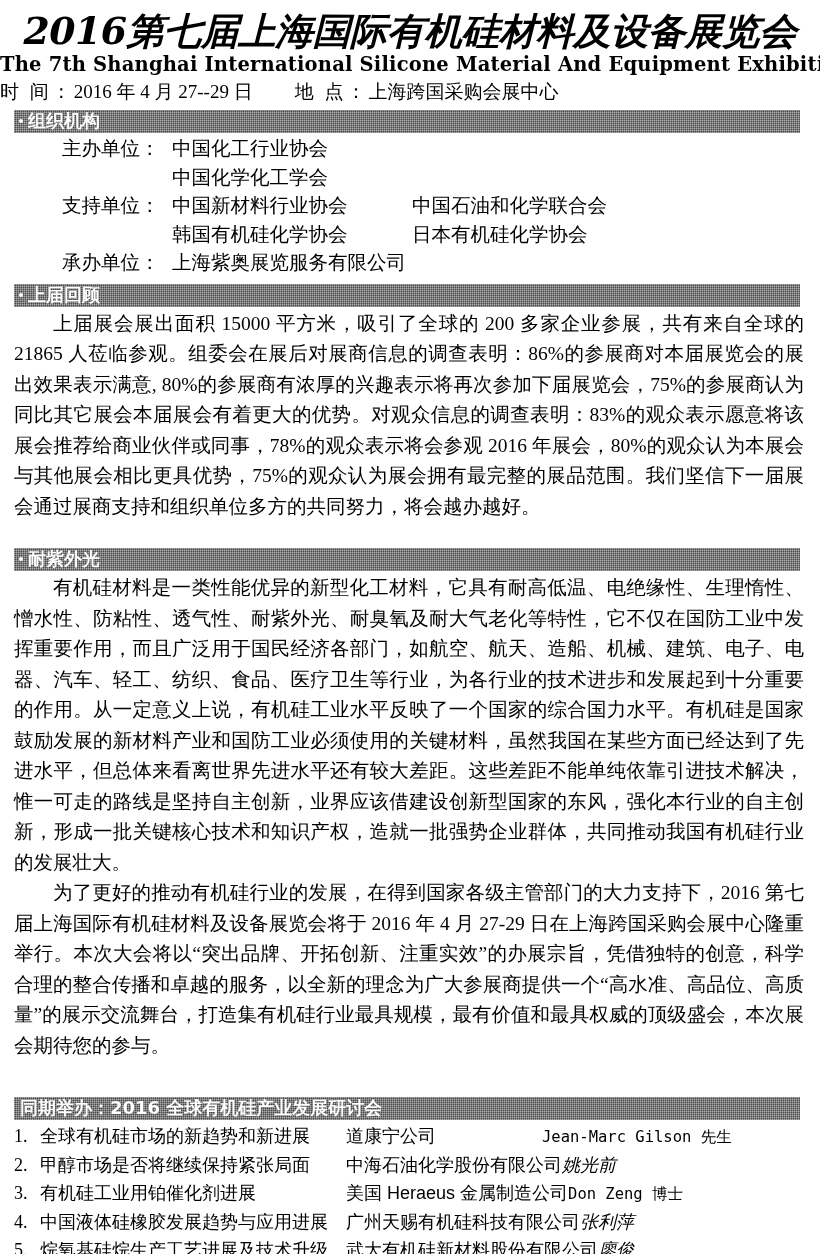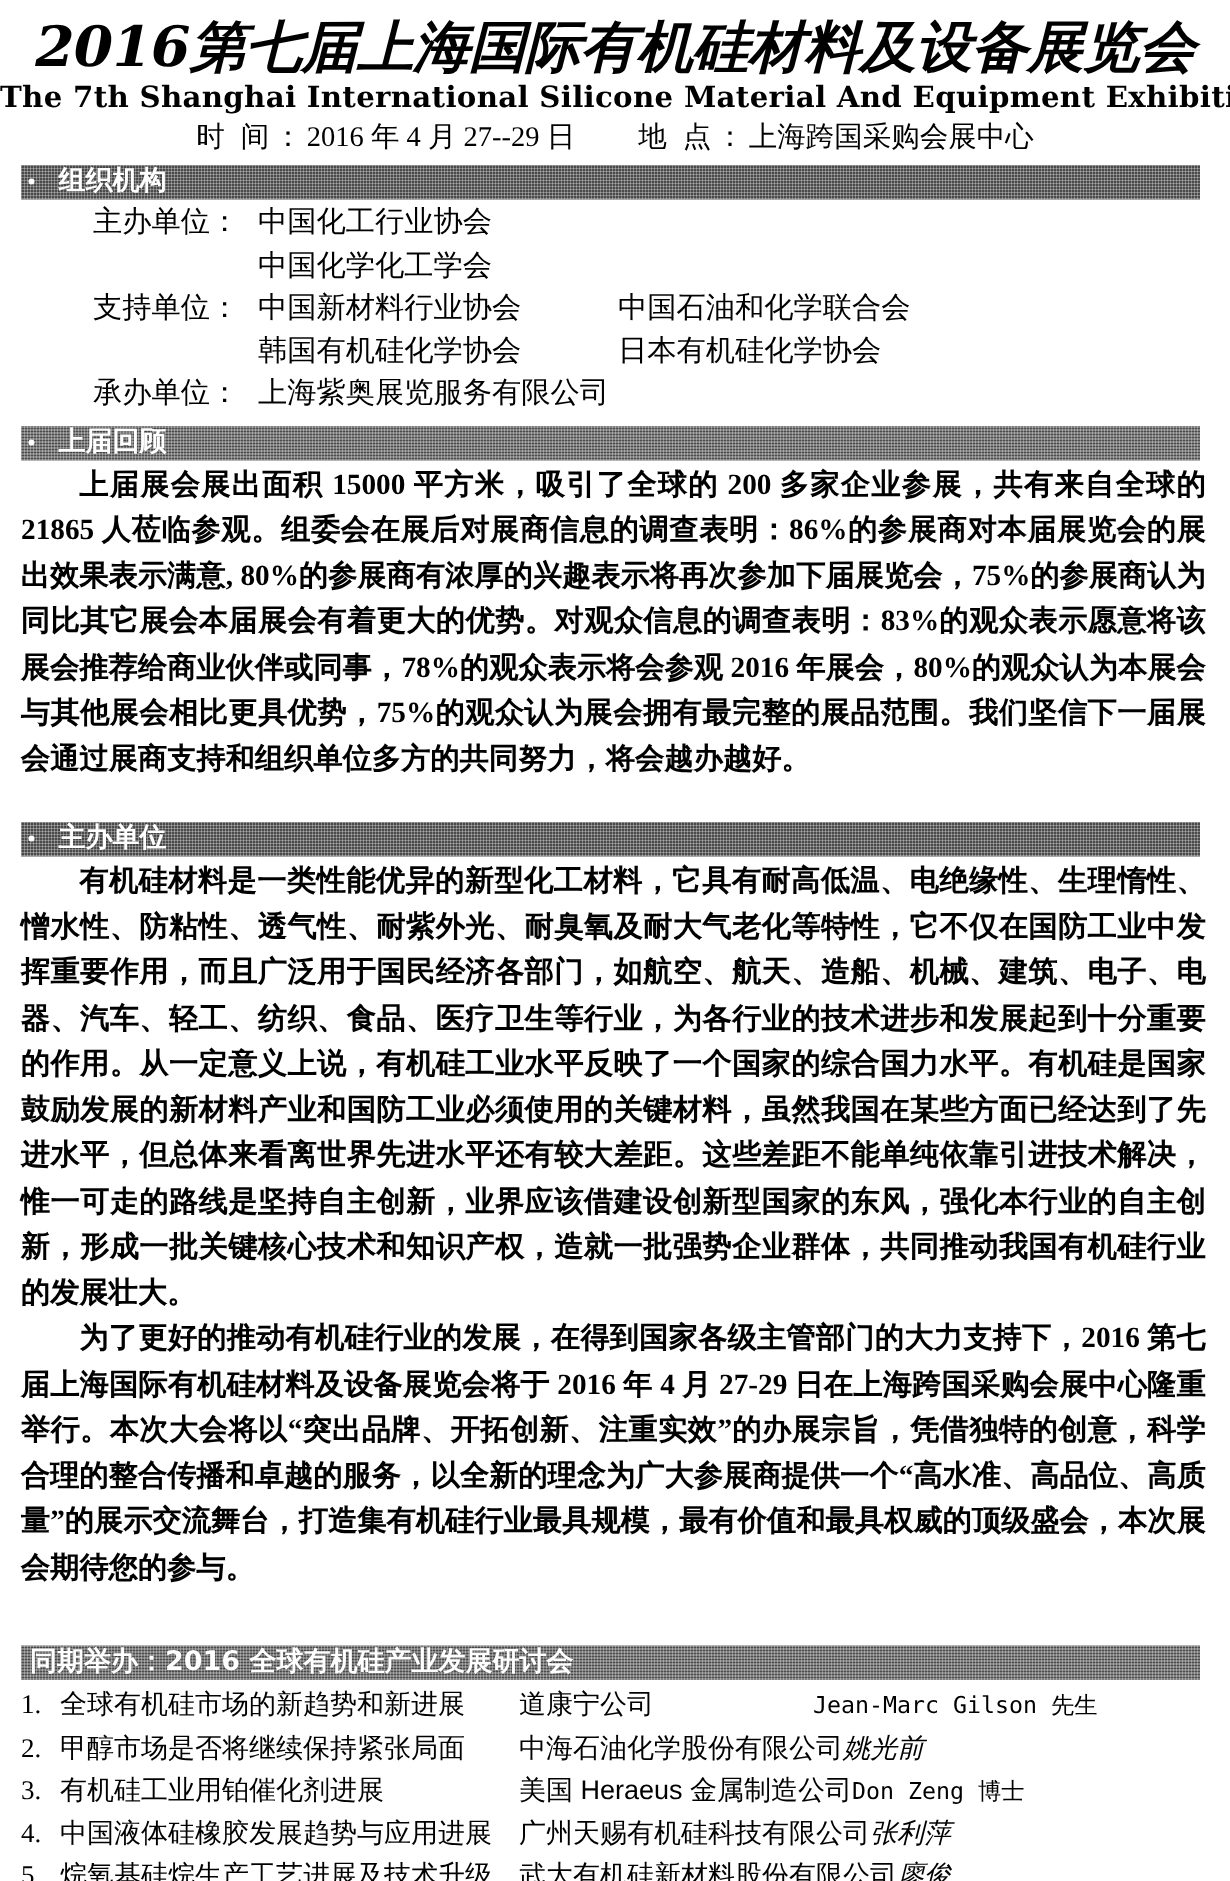--- a/index.html
+++ b/index.html
@@ -42,21 +42,21 @@
     font-size: 19.5px;
     line-height: 22px;
     text-align: center;
     letter-spacing: 0.2px;
     white-space: nowrap;
     margin-top: 2px;
   }
   .meta-line {
     font-size: 19px;
     line-height: 24px;
-    text-align: center;
+    text-align: left;
     margin-top: 4px;
     white-space: nowrap;
     font-family: "Liberation Serif", serif;
   }
   .meta-line .gap { display:inline-block; width: 42px; }
   .sp { letter-spacing: 3px; }
 
   
   .bar {
     position: relative;
@@ -84,33 +84,33 @@
   }
   .bar .bullet {
     position: absolute;
     left: 5px;
     top: 9px;
     width: 4px;
     height: 4px;
     background: #ffffff;
     border-radius: 50%;
   }
-  .bar.with-bullet .bar-text { left: 25px; }
+  .bar.with-bullet .bar-text { left: 14px; }
 
   
   .body-txt {
     font-size: 19.5px;
     line-height: 30.5px;
     text-align: justify;
     text-justify: inter-ideograph;
     margin: 0 16px 0 14px;
     font-family: "Liberation Serif", "DejaVu Serif", serif;
   }
   .body-txt p { margin: 0; }
-  .indent { text-indent: 2em; font-weight: bold; }
+  .indent { text-indent: 2em; }
 
   
   .org {
     font-size: 19.5px;
     line-height: 28.5px;
     margin: 1px 0 0 14px;
     font-family: "Liberation Serif", "DejaVu Serif", serif;
   }
   .org-row { display: flex; white-space: nowrap; }
   .org-label { width: 110px; flex: 0 0 110px; margin-left: 48px; }
@@ -180,21 +180,21 @@
     <span class="bar-text">上届回顾</span>
   </div>
   <div class="body-txt">
     <p class="indent">上届展会展出面积 15000 平方米，吸引了全球的 200 多家企业参展，共有来自全球的 21865 人莅临参观。组委会在展后对展商信息的调查表明：86%的参展商对本届展览会的展出效果表示满意, 80%的参展商有浓厚的兴趣表示将再次参加下届展览会，75%的参展商认为同比其它展会本届展会有着更大的优势。对观众信息的调查表明：83%的观众表示愿意将该展会推荐给商业伙伴或同事，78%的观众表示将会参观 2016 年展会，80%的观众认为本展会与其他展会相比更具优势，75%的观众认为展会拥有最完整的展品范围。我们坚信下一届展会通过展商支持和组织单位多方的共同努力，将会越办越好。</p>
   </div>
 
   <div class="spacer-md"></div>
 
   <div class="bar with-bullet">
     <span class="bullet"></span>
-    <span class="bar-text">主办单位</span>
+    <span class="bar-text">耐紫外光</span>
   </div>
   <div class="body-txt">
     <p class="indent">有机硅材料是一类性能优异的新型化工材料，它具有耐高低温、电绝缘性、生理惰性、憎水性、防粘性、透气性、耐紫外光、耐臭氧及耐大气老化等特性，它不仅在国防工业中发挥重要作用，而且广泛用于国民经济各部门，如航空、航天、造船、机械、建筑、电子、电器、汽车、轻工、纺织、食品、医疗卫生等行业，为各行业的技术进步和发展起到十分重要的作用。从一定意义上说，有机硅工业水平反映了一个国家的综合国力水平。有机硅是国家鼓励发展的新材料产业和国防工业必须使用的关键材料，虽然我国在某些方面已经达到了先进水平，但总体来看离世界先进水平还有较大差距。这些差距不能单纯依靠引进技术解决，惟一可走的路线是坚持自主创新，业界应该借建设创新型国家的东风，强化本行业的自主创新，形成一批关键核心技术和知识产权，造就一批强势企业群体，共同推动我国有机硅行业的发展壮大。</p>
     <p class="indent">为了更好的推动有机硅行业的发展，在得到国家各级主管部门的大力支持下，2016 第七届上海国际有机硅材料及设备展览会将于 2016 年 4 月 27-29 日在上海跨国采购会展中心隆重举行。本次大会将以“突出品牌、开拓创新、注重实效”的办展宗旨，凭借独特的创意，科学合理的整合传播和卓越的服务，以全新的理念为广大参展商提供一个“高水准、高品位、高质量”的展示交流舞台，打造集有机硅行业最具规模，最有价值和最具权威的顶级盛会，本次展会期待您的参与。</p>
   </div>
 
   <div class="spacer-lg"></div>
 
   <div class="bar">
     <span class="bar-text">同期举办：2016 全球有机硅产业发展研讨会</span>

